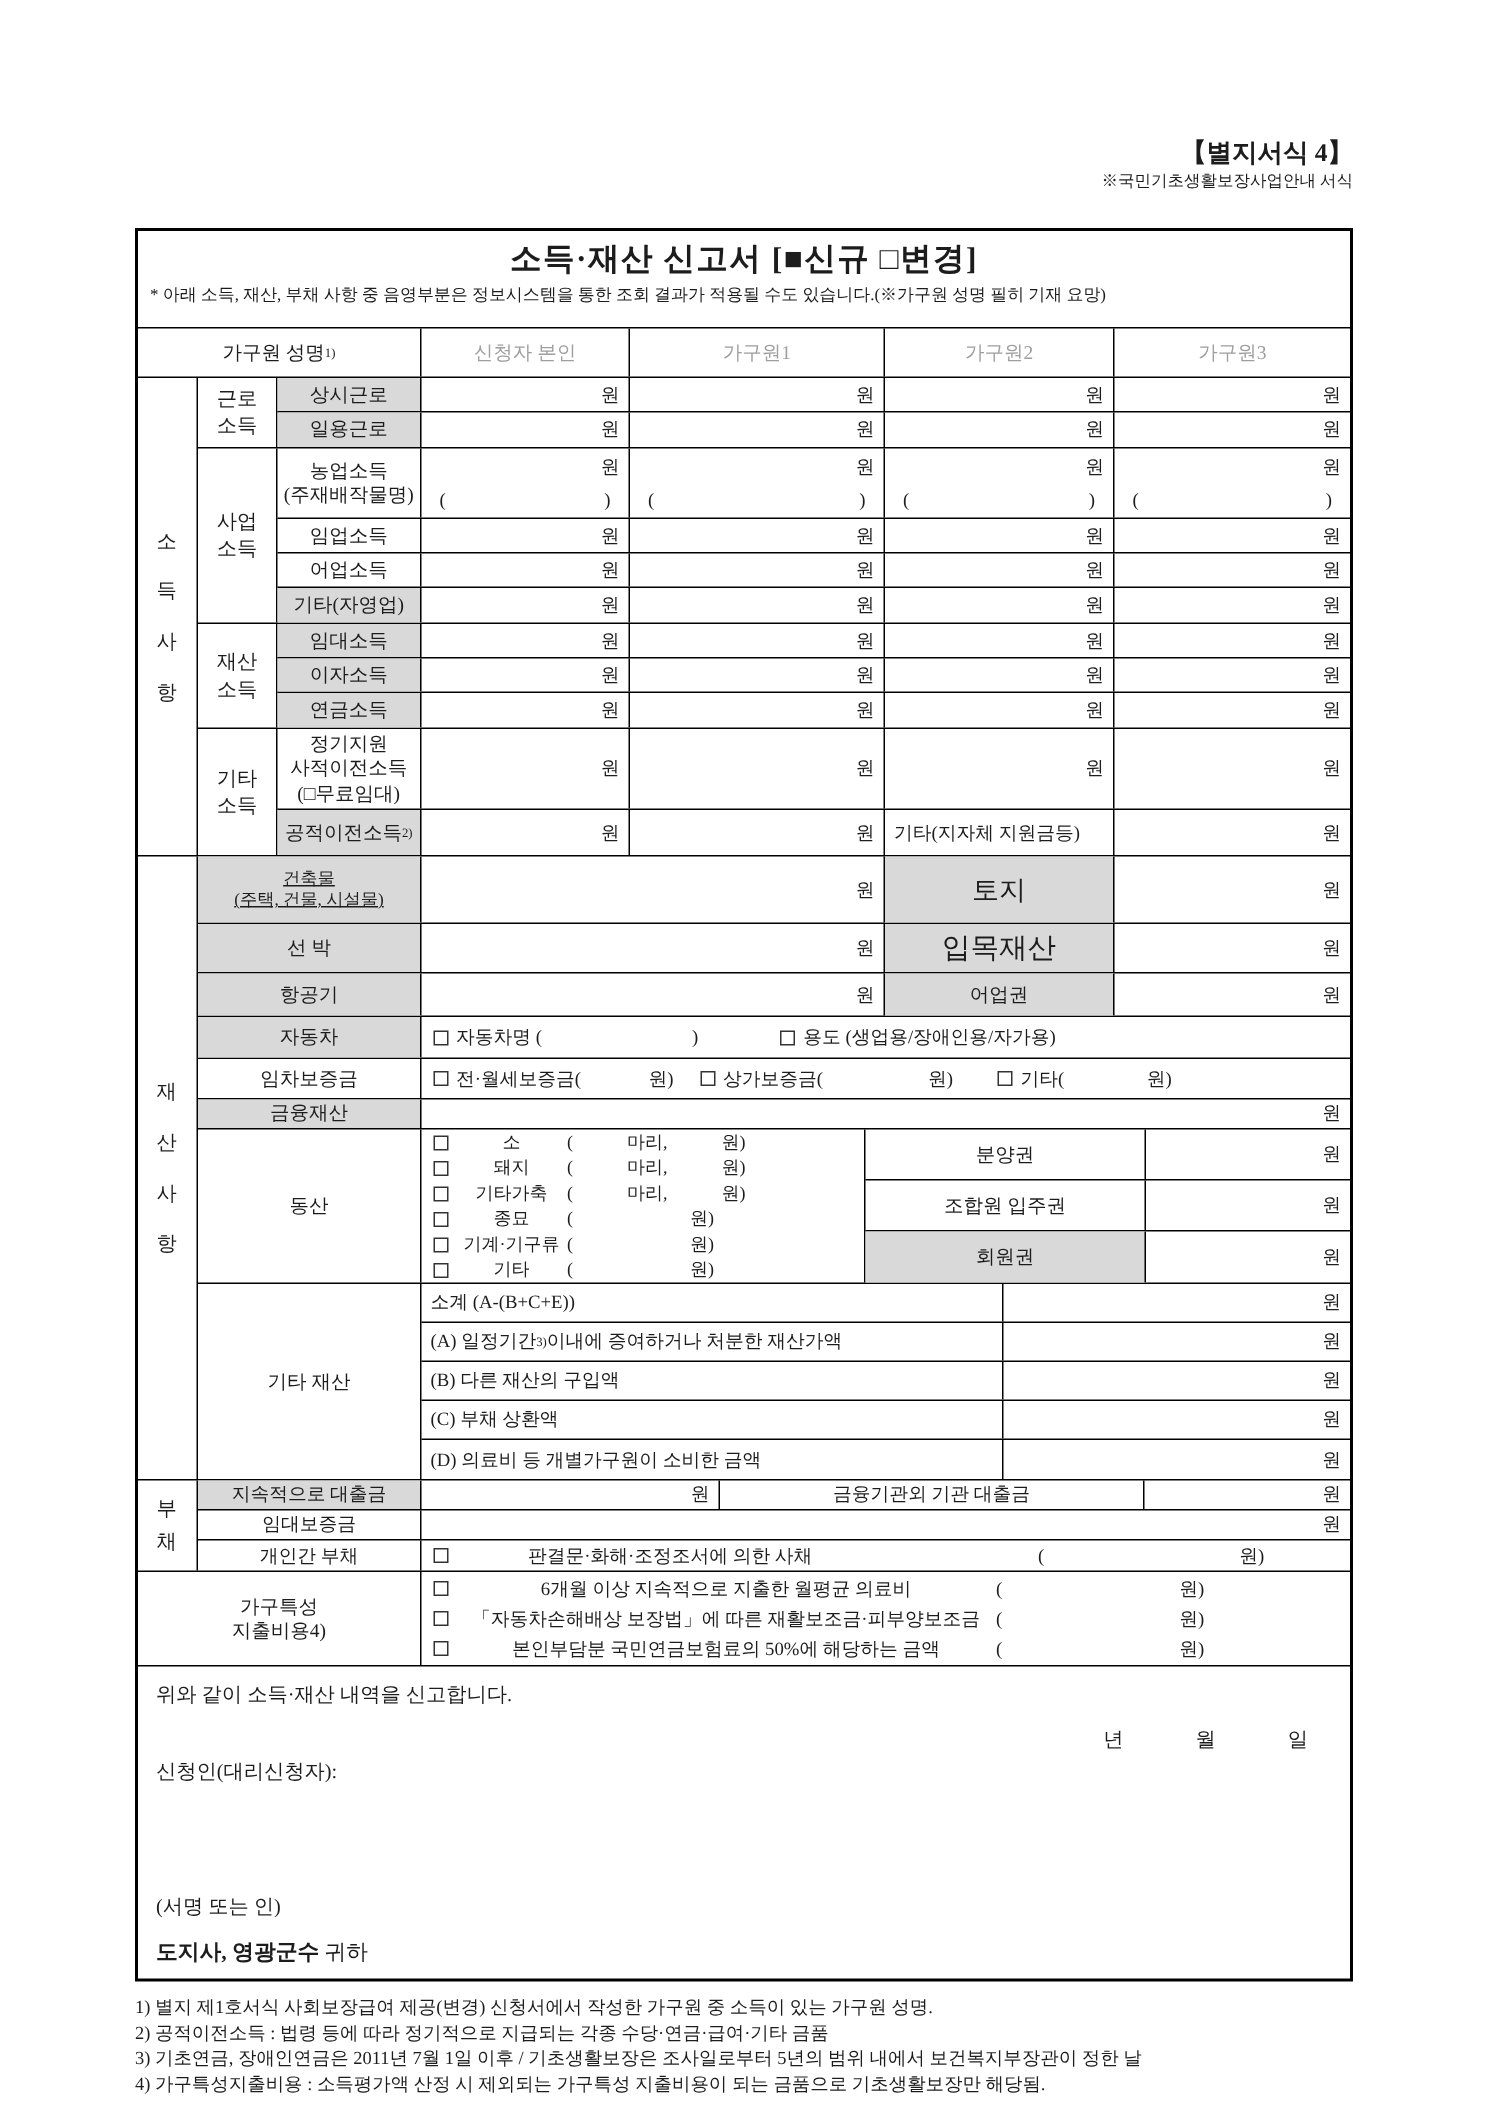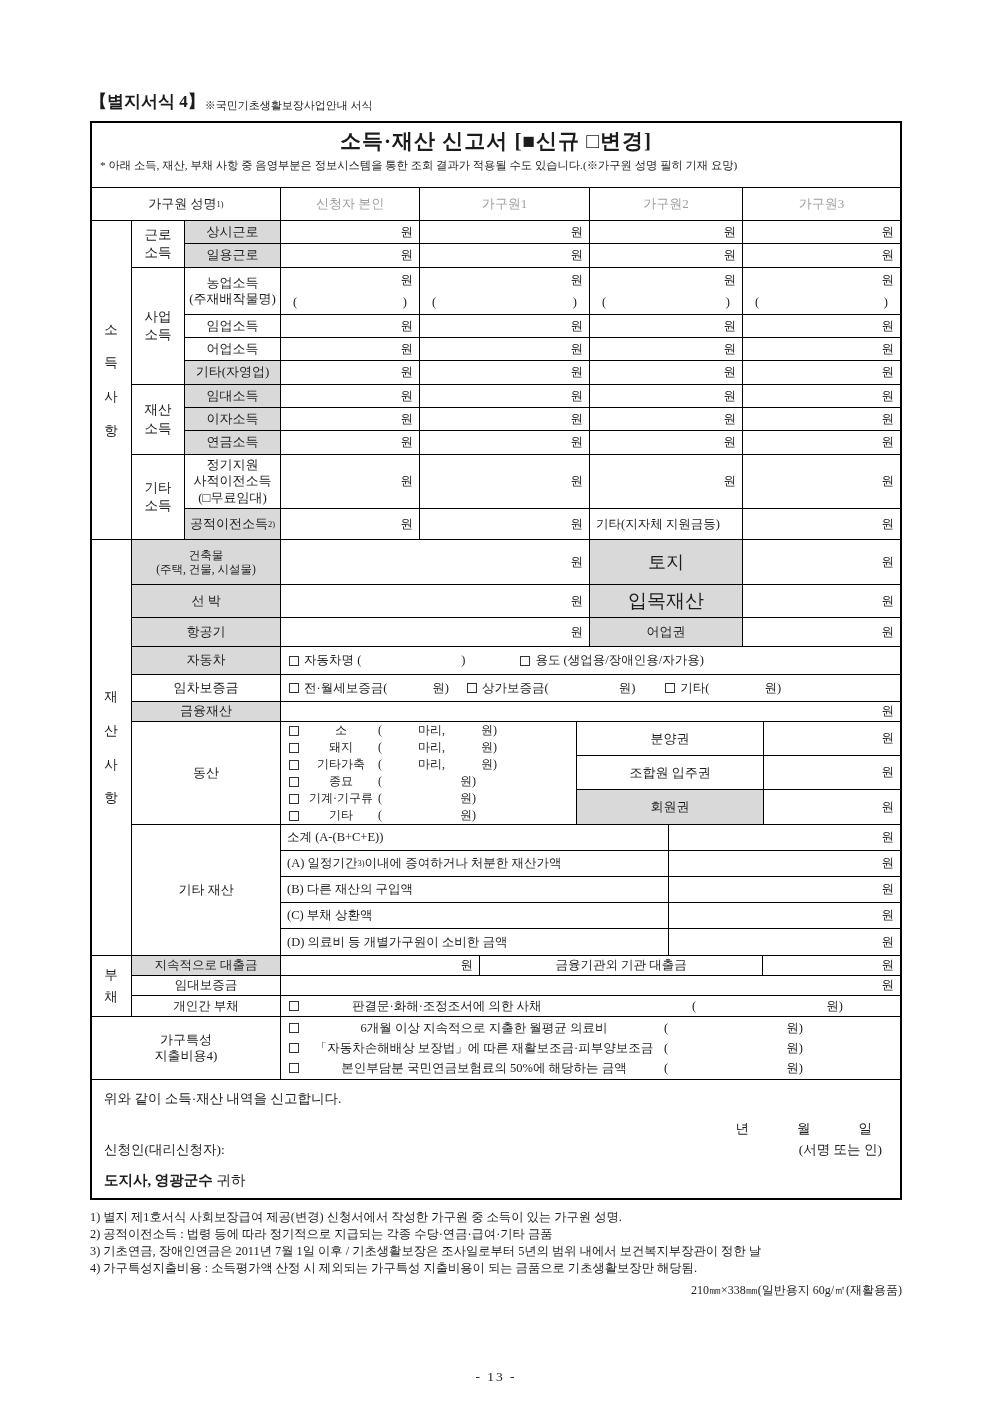--- a/index.html
+++ b/index.html
@@ -4,21 +4,21 @@
 <style>
   * { box-sizing: border-box; margin: 0; padding: 0; }
   html,body { background:#ffffff; }
   body {
     width: 992px; height: 1403px; overflow: hidden;
     font-family: "Liberation Serif", "DejaVu Serif", serif;
     color: #1c1c1c;
   }
   .page { width: 992px; height: 1403px; padding-top: 90px; }
 
-  .tophead { width: 812px; margin: 0 auto 8px auto; display: flex; align-items: flex-end; }
+  .tophead { width: 812px; margin: 0 auto 24px auto; display: flex; align-items: flex-end; flex-direction: column; }
   .doc-label { font-size: 17px; font-weight: 700; }
   .form-ref { font-size: 11px; }
 
   .formbox { width: 812px; margin: 0 auto; border: 2px solid #000; background: #fff; }
   .formbox > div:not(:last-child) { border-bottom: 1px solid #000; }
 
   .fr { display: flex; align-items: stretch; }
   .col { display: flex; flex-direction: column; justify-content: flex-end; }
   .flex1 { flex: 1; min-width: 0; }
   .col > .fr:not(:last-child) { border-bottom: 1px solid #000; }
@@ -39,21 +39,21 @@
   .w189 { width: 189px; }
 
   
   .h20{height:20px}.h23{height:23px}.h27{height:27px}.h28{height:28px}.h29{height:29px}
   .h30{height:30px}.h33{height:33px}.h34{height:34px}.h45{height:45px}
   .h47{height:47px}.h54{height:54px}.h26{height:26px}.h103{height:103px}
 
   .vlabel { white-space: pre-line; line-height: 2.5; font-size: 13.5px; letter-spacing: 1px; }
   .cat  { white-space: pre-line; line-height: 1.35; font-size: 13.5px; }
   .sub  { white-space: pre-line; line-height: 1.25; font-size: 13px; }
-  .small{ font-size: 11.5px; }
+  .small{ font-size: 11.5px; text-decoration: underline; }
   .money { justify-content: flex-end; padding-right: 6px; font-size: 12.5px; }
   .left  { justify-content: flex-start; padding-left: 6px; text-align: left; }
   .fs125 { font-size: 12.5px; }
 
   .money2 { flex-direction: column; align-items: stretch; justify-content: center; padding: 0; font-size: 12.5px; }
   .money2 .m1 { text-align: right; padding-right: 6px; height: 22px; line-height: 22px; }
   .money2 .m2 { display: flex; justify-content: space-between; padding: 0 12px; height: 22px; line-height: 22px; }
 
   .titlebox { padding: 4px 8px 14px 8px; }
   .ftitle { text-align: center; font-size: 21px; font-weight: 700; letter-spacing: 1px; }
@@ -74,21 +74,21 @@
   .li .nm { width: 74px; display: inline-block; }
 
   .t340 { display:inline-block; width: 340px; white-space: pre; margin-left: 48px; }
   .t360 { display:inline-block; width: 360px; white-space: pre; }
 
   .hhcell { flex-direction: column; align-items: stretch; justify-content: center; padding-left: 8px; font-size: 12.5px; }
   .hline { display: flex; align-items: center; height: 20px; white-space: pre; }
 
   .sigblock { padding: 10px 12px 8px 12px; font-size: 13.5px; }
   .sig-date { display: flex; justify-content: flex-end; gap: 48px; padding-right: 16px; margin-top: 12px; }
-  .sig-app  { display: flex; justify-content: space-between; gap: 90px; padding-right: 6px; margin-top: 3px; }
+  .sig-app  { display: flex; justify-content: space-between; gap: 72px; padding-right: 6px; margin-top: 3px; flex-direction: column; }
   .sig-rcpt { margin-top: 12px; font-size: 14.5px; }
   .b { font-weight: 700; }
 
   .footnotes { width: 812px; margin: 9px auto 4px auto; font-size: 12.3px; line-height: 17px; }
   .papernote { width: 812px; margin: 5px auto 0 auto; text-align: right; font-size: 12px; }
   .pagenum { text-align: center; margin-top: 70px; font-size: 13.5px; letter-spacing: 2px; }
 </style>
 </head>
 <body>
 

